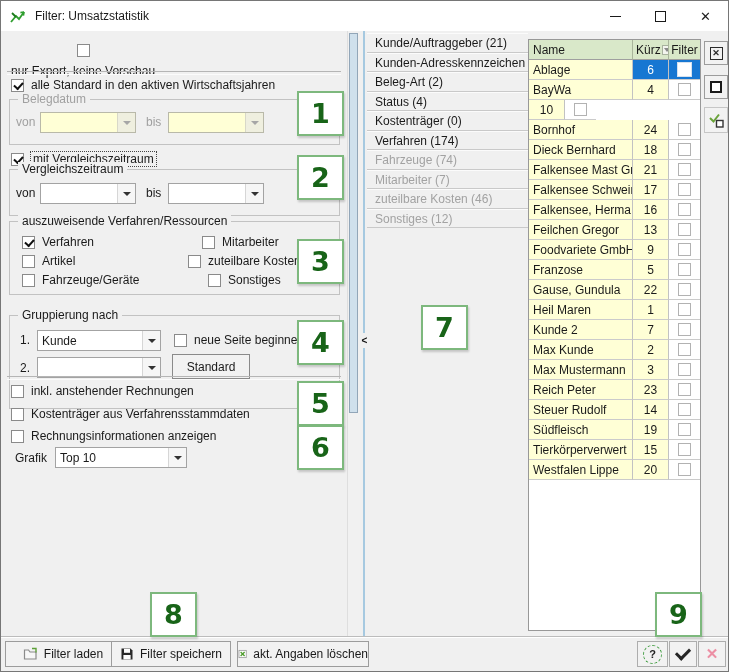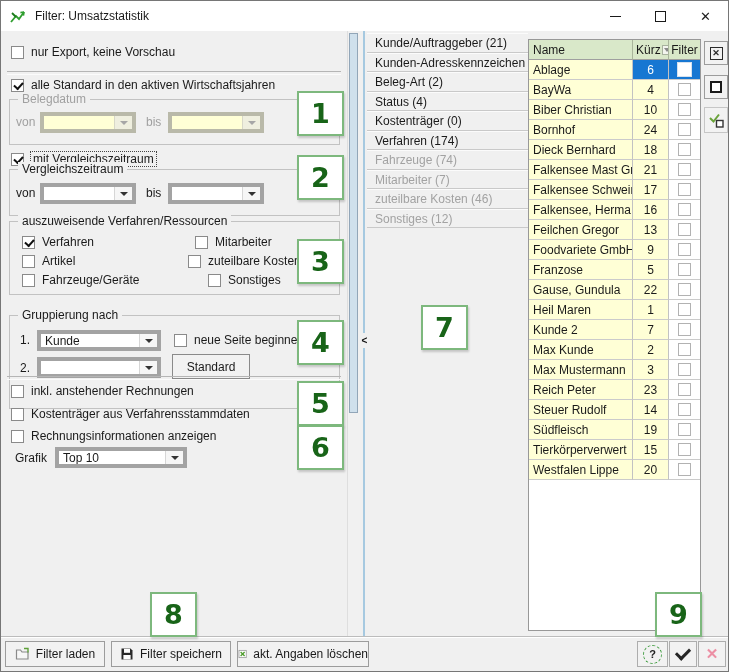--- a/index.html
+++ b/index.html
@@ -19,21 +19,21 @@
   .cbrow{position:absolute;display:flex;align-items:center;gap:7px;height:16px;white-space:nowrap;}
   .cb{width:13px;height:13px;box-sizing:border-box;background:#fff;border:1px solid #8a8a8a;position:relative;flex:none;}
   .cb.checked::after{content:"";position:absolute;left:2px;top:2px;width:7px;height:4px;
       border-left:2px solid #111;border-bottom:2px solid #111;transform:rotate(-48deg);}
   .focuslbl{outline:1px dotted #444;padding:0 2px;}
   .divider{position:absolute;left:4px;width:334px;height:2px;border-top:1px solid #b5b5b5;border-bottom:1px solid #fbfbfb;}
   .group{position:absolute;border:1px solid #c2c2c2;box-sizing:border-box;}
   .legend{position:absolute;top:-8px;left:8px;background:#f0f0f0;padding:0 4px;white-space:nowrap;}
   .dis-t{color:#a0a0a0;}
   .glabel{position:absolute;white-space:nowrap;}
-  .combo{position:absolute;height:21px;box-sizing:border-box;background:#fff;border:4px solid #a3a3a3;display:flex;align-items:stretch;}
+  .combo{position:absolute;height:21px;box-sizing:border-box;background:#fff;border:1px solid #a3a3a3;display:flex;align-items:stretch;}
   .combo .val{flex:1;padding-left:4px;overflow:hidden;white-space:nowrap;display:flex;align-items:center;}
   .combo .arr{width:17px;display:flex;align-items:center;justify-content:center;background:#f6f6f6;border-left:1px solid #d6d6d6;}
   .tri{width:0;height:0;border-left:4px solid transparent;border-right:4px solid transparent;border-top:4px solid #333;}
   .combo.dis{background:#ffffd6;border-color:#b9b9a9;color:#9a9a9a;}
   .combo.dis .arr{background:#efefdf;border-left-color:#d8d8c8;}
   .combo.dis .tri{border-top-color:#a6a6a6;}
   .pbtn{position:absolute;box-sizing:border-box;border:1px solid #8a8a8a;background:#f2f2f2;
         display:flex;align-items:center;justify-content:center;white-space:nowrap;}
   
   .vscroll{position:absolute;left:346px;top:30px;width:13px;height:605px;background:#f1f1f1;border-left:1px solid #dedede;box-sizing:border-box;}
@@ -106,21 +106,21 @@
           <span class="maxsq"></span>
         </div>
       <div class="wbtn">
           <span class="closex">✕</span>
         </div>
     </div>
   </div>
 
   <div class="lpanel">
 
-    <div class="cbrow" style="left:8px;top:13px;">
+    <div class="cbrow" style="left:8px;top:13px;flex-direction:column;">
       <span class="cb"></span>
       <span>nur Export, keine Vorschau</span>
     </div>
 
     <div class="divider" style="top:40px;"></div>
 
     <div class="cbrow" style="left:8px;top:46px;">
       <span class="cb checked"></span>
       <span>alle Standard in den aktiven Wirtschaftsjahren</span>
     </div>
@@ -173,21 +173,21 @@
         <span>Verfahren</span>
       </div>
       <div class="cbrow" style="left:12px;top:31px;">
         <span class="cb"></span>
         <span>Artikel</span>
       </div>
       <div class="cbrow" style="left:12px;top:50px;">
         <span class="cb"></span>
         <span>Fahrzeuge/Geräte</span>
       </div>
-      <div class="cbrow" style="left:185px;top:12px;">
+      <div class="cbrow" style="left:192px;top:12px;">
         <span class="cb"></span>
         <span>Mitarbeiter</span>
       </div>
       <div class="cbrow" style="left:178px;top:31px;">
         <span class="cb"></span>
         <span>zuteilbare Kosten</span>
       </div>
       <div class="cbrow" style="left:178px;top:50px;padding-left:20px;">
         <span class="cb"></span>
         <span>Sonstiges</span>
@@ -284,21 +284,20 @@
         </div>
     </div>
     <div class="trow">
       <div class="tc c1">BayWa</div>
       <div class="tc c2">4</div>
       <div class="tc c3">
           <span class="rowcb"></span>
         </div>
     </div>
     <div class="trow">
-      <div class="tc c1">Biber Christian</div>
       <div class="tc c2">10</div>
       <div class="tc c3">
           <span class="rowcb"></span>
         </div>
     </div>
     <div class="trow">
       <div class="tc c1">Bornhof</div>
       <div class="tc c2">24</div>
       <div class="tc c3">
           <span class="rowcb"></span>
@@ -432,21 +431,21 @@
     <span class="sqicon"></span>
   </div>
   <div class="tbtn" style="top:106px;height:26px;border-color:#c6c6c6;">
     <svg width="17" height="17" viewBox="0 0 17 17">
       <path d="M2 6 L5.5 9.5 L11 2.5" fill="none" stroke="#6aa33a" stroke-width="2"></path>
       <rect x="8.5" y="8.5" width="6.5" height="6.5" fill="#ffffff" stroke="#333333" stroke-width="1.4"></rect>
     </svg>
   </div>
 
   <div class="footer">
-    <div class="fbtn" style="left:4px;width:100px;">
+    <div class="fbtn" style="left:4px;width:116px;">
       <svg width="15" height="14" viewBox="0 0 15 14">
         <path d="M1.5 12 V3 h4 l1.5 2 h6 v7 z" fill="#f7f7f7" stroke="#8a8a8a" stroke-width="1.2"></path>
         <path d="M9 1.5 h4 v4" fill="none" stroke="#5da038" stroke-width="1.4"></path>
       </svg>
       <span>Filter laden</span>
     </div>
     <div class="fbtn" style="left:110px;width:120px;">
       <svg width="14" height="14" viewBox="0 0 14 14">
         <path d="M1.5 1.5 h9 l2 2 v9 h-11 z" fill="#2a2a2a"></path>
         <rect x="4" y="1.8" width="6" height="4" fill="#ffffff"></rect>

